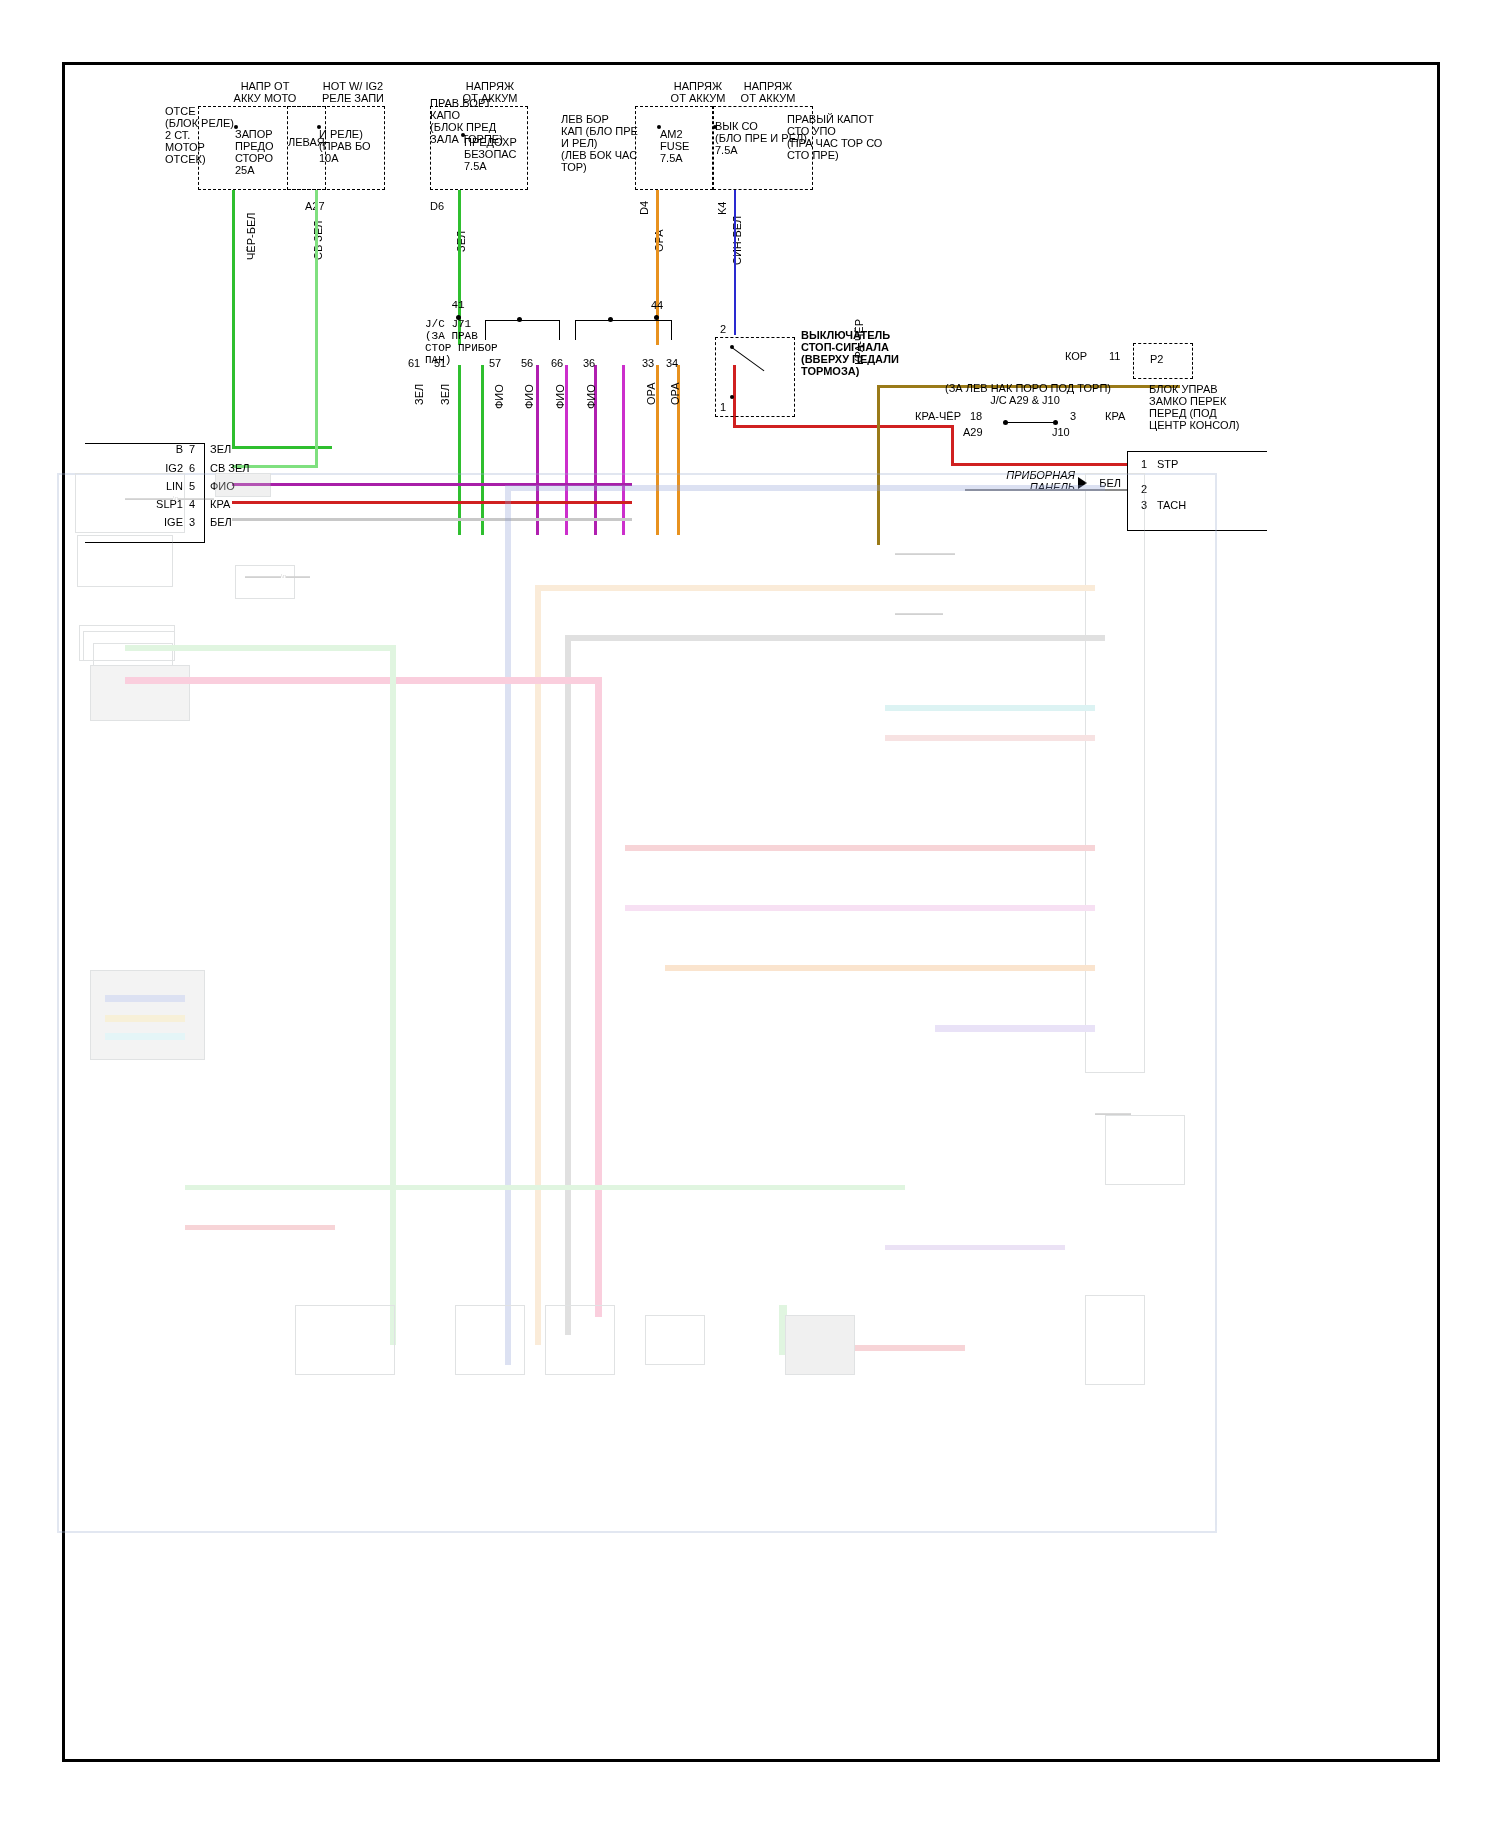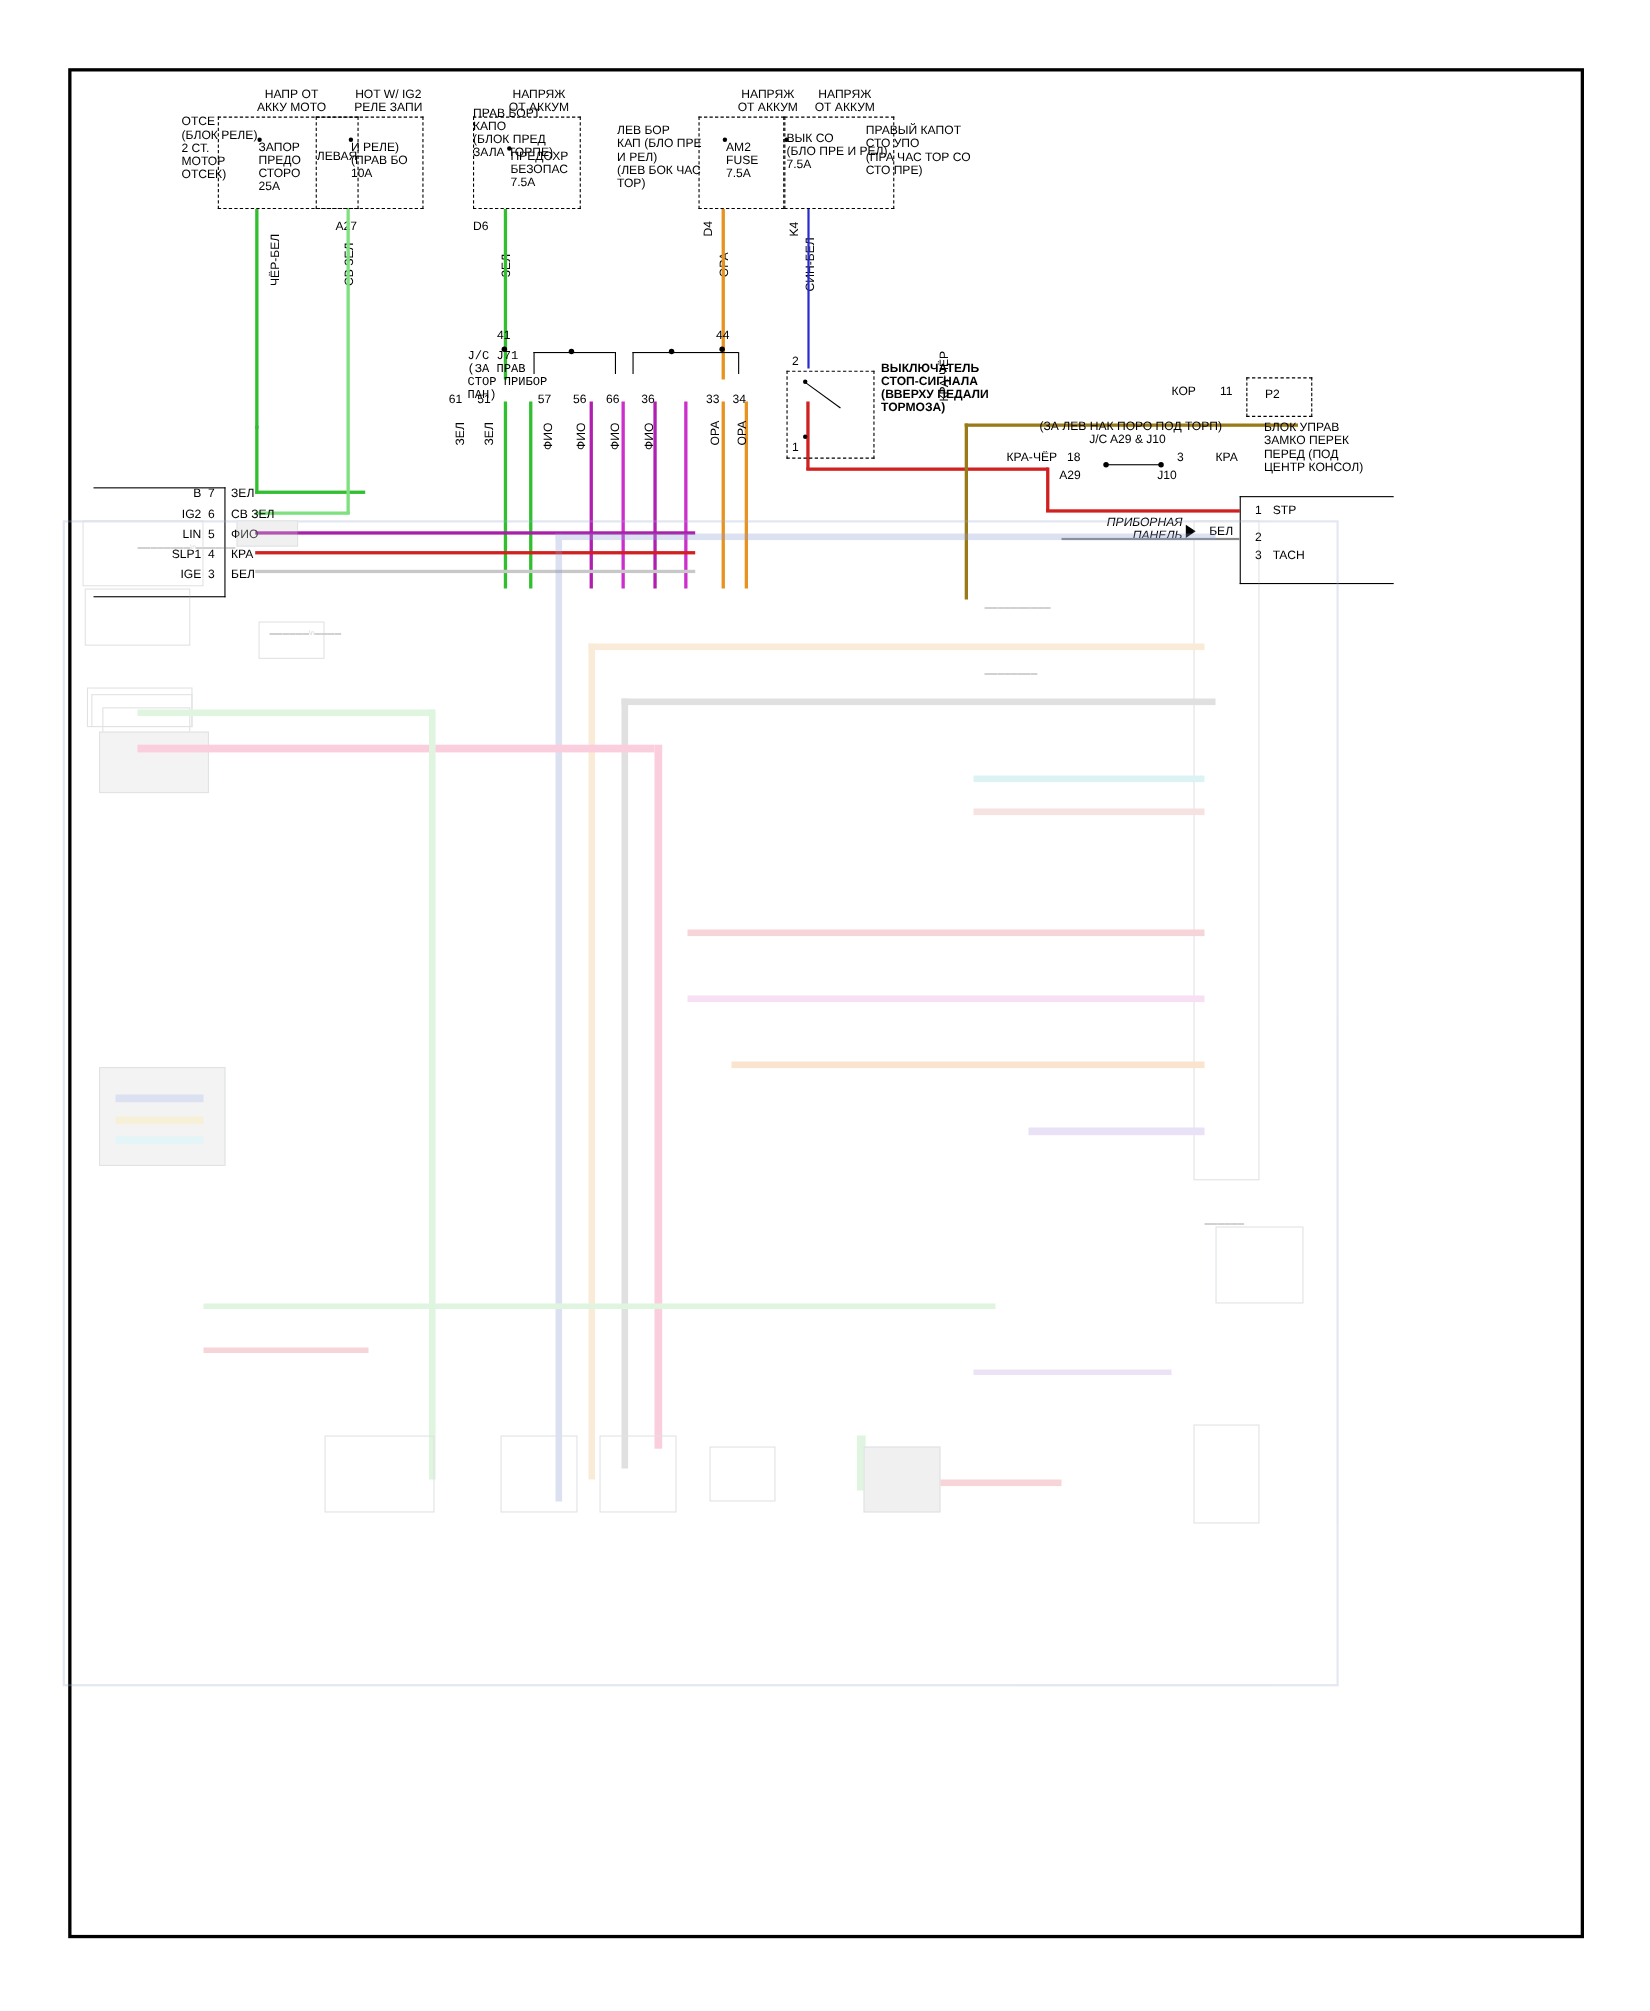--- a/index.html
+++ b/index.html
@@ -140,21 +140,21 @@
     <div class="w" style="left:167px;top:418px;width:400px;height:3px;background:#a81fa8;"></div>
 
     <div class="w" style="left:167px;top:436px;width:400px;height:3px;background:#d02020;"></div>
 
     <div class="w" style="left:167px;top:453px;width:400px;height:3px;background:#c8c8c8;"></div>
 
     <div class="lbl" style="left:360px;top:253px;width:95px;font-family:Liberation Mono, monospace;">J/C J71
 (ЗА ПРАВ
 СТОР ПРИБОР
 ПАН)</div>
-    <div class="lbl c" style="left:375px;top:234px;width:36px;">41</div>
+    <div class="lbl c" style="left:375px;top:234px;width:36px;font-family:Liberation Mono, monospace;">41</div>
     <div class="lbl c" style="left:574px;top:234px;width:36px;">44</div>
 
     <div class="hline" style="left:420px;top:255px;width:74px;"></div>
     <div class="vline" style="left:420px;top:255px;height:20px;"></div>
     <div class="vline" style="left:494px;top:255px;height:20px;"></div>
     <div class="hline" style="left:510px;top:255px;width:96px;"></div>
     <div class="vline" style="left:510px;top:255px;height:20px;"></div>
     <div class="vline" style="left:606px;top:255px;height:20px;"></div>
 
     <div class="dot" style="left:391px;top:250px;"></div>

